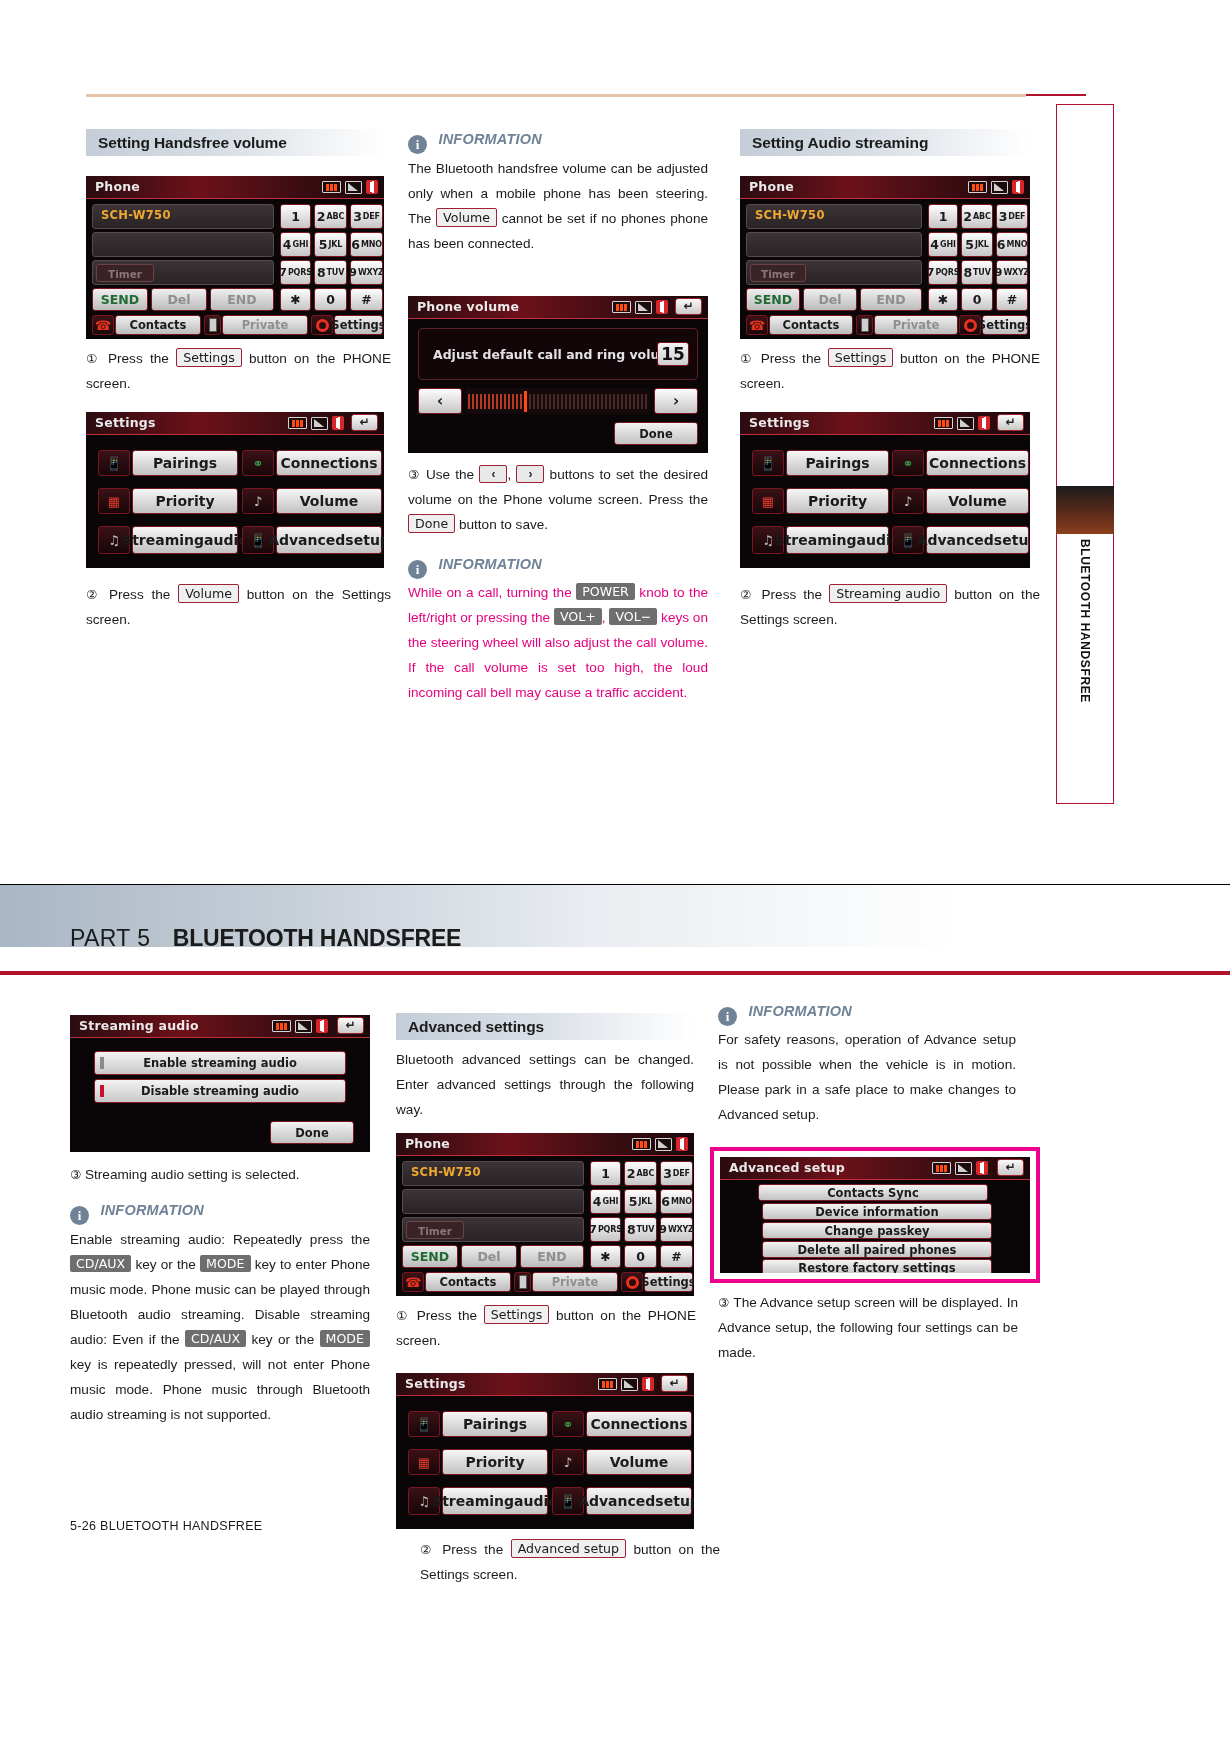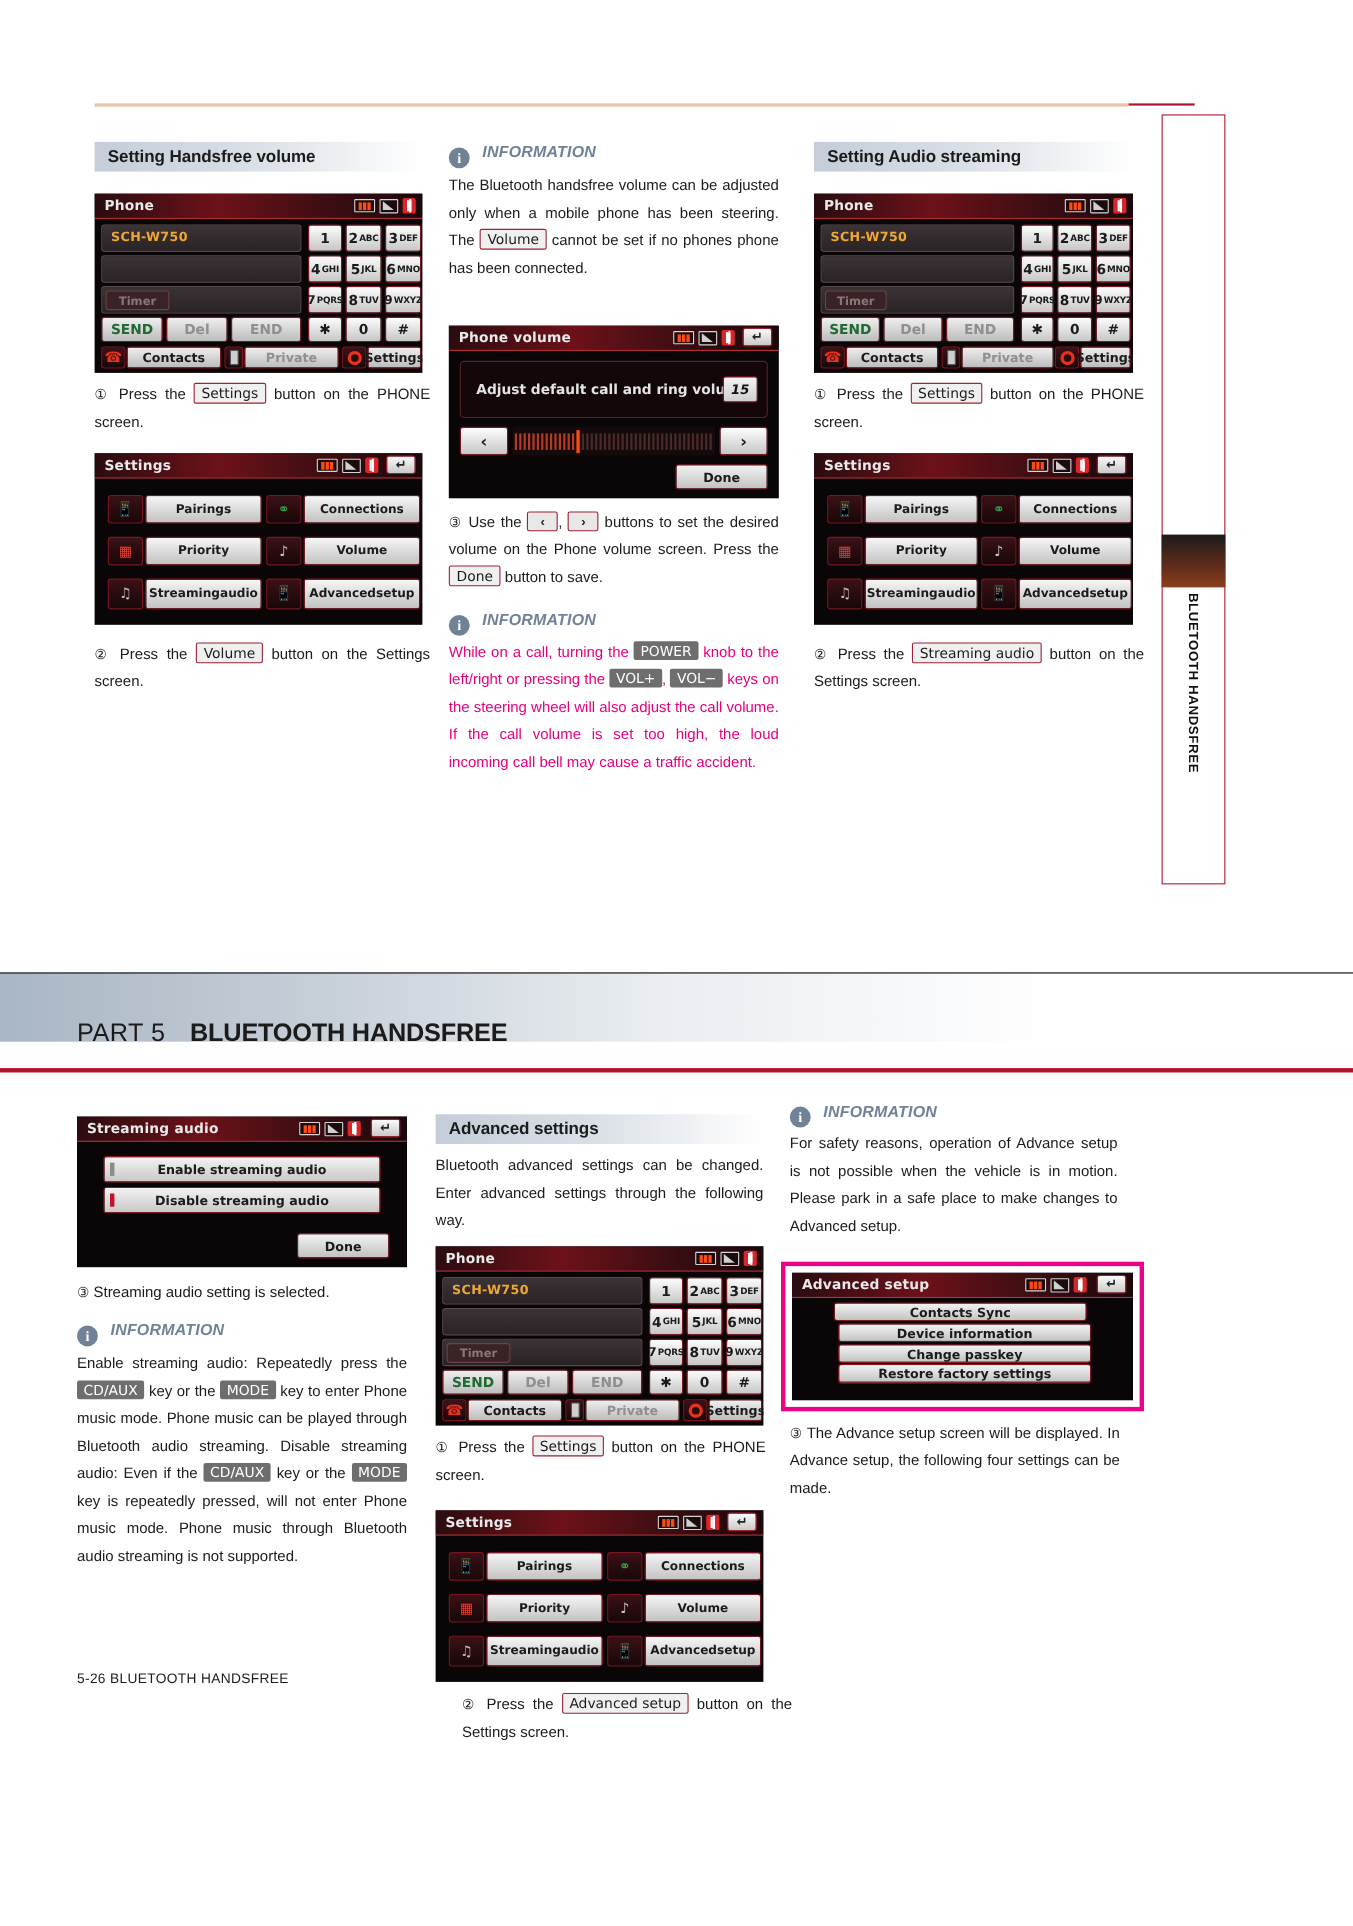--- a/index.html
+++ b/index.html
@@ -127,34 +127,34 @@
           border:1px solid #7a1620; border-radius:3px;
           display:flex;align-items:center;justify-content:center; }
   .gear { width:13px;height:13px;border-radius:50%;border:3px solid #e8321e;
           background:#2a0c0c; }
   .mini-phone { width:8px;height:14px;background:#cfcfcf;border-radius:1px;border:1px solid #555; }
 
   
   .stile {
     position:absolute; background:linear-gradient(#f6f6f6,#c2c2c2);
     border:1.4px solid #7a1620; border-radius:3px; color:#1b1b1b;
-    font-size:11px; font-weight:bold; text-align:left;
+    font-size:14px; font-weight:bold; text-align:left;
     display:flex; align-items:center; justify-content:center; line-height:12px;
   }
   .sicon { position:absolute; background:linear-gradient(#3a1116,#180709);
            border:1px solid #7a1620; border-radius:3px;
            display:flex;align-items:center;justify-content:center;font-size:13px; }
 
   
   .volbox { position:absolute; background:#120608; border:1.5px solid #5a2228; border-radius:4px; }
   .volbox .lbl { position:absolute; left:14px; top:50%; transform:translateY(-50%);
                  font-size:12.5px; font-weight:bold; color:#e3e3e3; }
   .volnum { position:absolute; background:linear-gradient(#f4f4f4,#cfcfcf);
             border:1.4px solid #7a1620; border-radius:3px; color:#111;
-            font-size:12px; font-weight:bold; text-align:center;font-style:italic; }
+            font-size:17px; font-weight:bold; text-align:center; }
   .bargraph { position:absolute; background:#140a0b; overflow:hidden;
               display:flex; align-items:center; }
   .bargraph i { display:block; width:2px; height:15px; background:#4a2a28; margin-right:2px; }
   .bargraph i.on { background:#b63a22; }
   .bargraph i.cur { background:#ff4a14; height:21px; width:3px; }
 
   
   .srow {
     position:absolute; background:linear-gradient(#f3f3f3,#c8c8c8);
     border:1.5px solid #8a1a24; border-radius:3px;
@@ -749,21 +749,21 @@
           </span>
         <span class="ic-sig"></span>
         <span class="ic-bt"></span>
       </span>
       <span class="ic-back" style="position:absolute;right:6px;top:2px;">↵</span>
     </div>
     <div class="arow" style="left:38px; top:27px; width:230px; height:17px;">Contacts Sync</div>
     <div class="arow" style="left:42px; top:46px; width:230px; height:17px;">Device information</div>
     <div class="arow" style="left:42px; top:65px; width:230px; height:17px;">Change passkey</div>
     <div class="arow" style="left:42px; top:84px; width:230px; height:17px;">Delete all paired phones</div>
-    <div class="arow" style="left:42px; top:83px; width:230px; height:17px;">Restore factory settings</div>
+    <div class="arow" style="left:42px; top:102px; width:230px; height:17px;">Restore factory settings</div>
   </div>
 
   <div class="ptext" style="left:718px; top:405px; width:300px;">
     <span class="stepnum">③</span>
     <span>The Advance setup screen will be displayed. In Advance setup, the following four settings can be made.</span>
   </div>
 
   <div class="folio" style="left:70px; top:634px;">5-26   BLUETOOTH HANDSFREE</div>
 </div>
 

